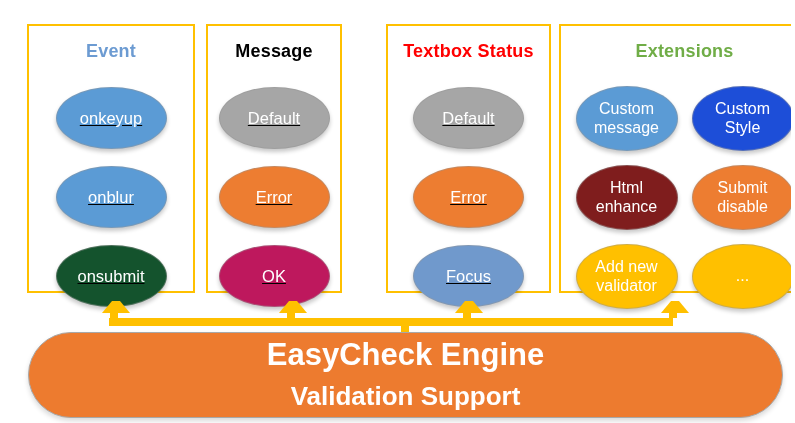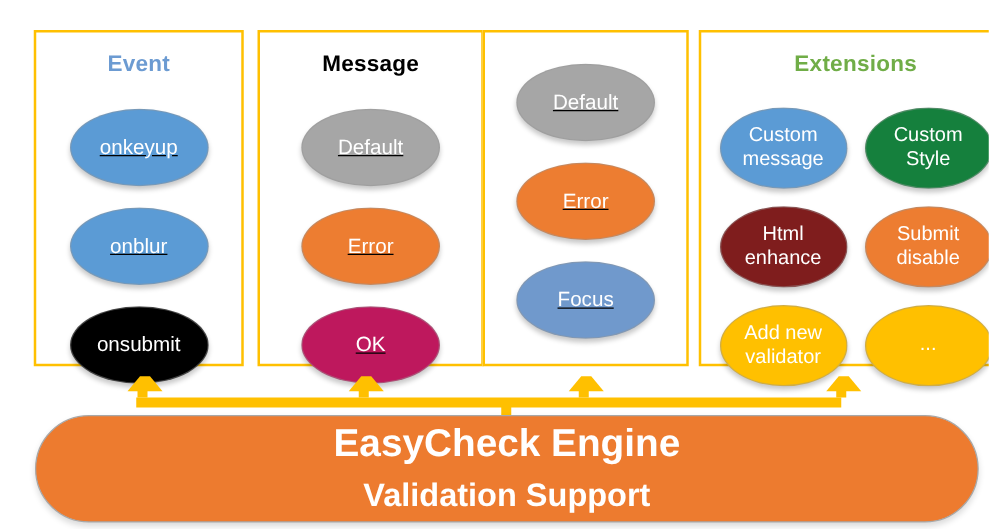--- a/index.html
+++ b/index.html
@@ -16,21 +16,21 @@
 
   
   .panel {
     position: absolute;
     top: 16px;
     height: 269px;
     background: #ffffff;
     border: 2px solid #FFC000;
   }
   .panel-event          { left: 19px;  width: 168px; }
-  .panel-message        { left: 198px; width: 181px; }
+  .panel-message        { left: 198px; width: 136px; }
   .panel-textbox-status { left: 378px; width: 165px; }
   .panel-extensions     { left: 551px; width: 251px; }
 
   .panel-title {
     margin-top: 7px;
     text-align: center;
     font-size: 18px;
     font-weight: bold;
     letter-spacing: 0.2px;
   }
@@ -136,46 +136,47 @@
 </head>
 <body>
 
 <div class="canvas">
 
   <section class="panel panel-event" style="border-color: rgb(255, 192, 0);">
     <h2 class="panel-title" style="color: rgb(108, 155, 210);">Event</h2>
     <div class="bubble-col">
       <div class="bubble" style="background-color: rgb(91, 155, 213);">onkeyup</div>
       <div class="bubble" style="background-color: rgb(91, 155, 213);">onblur</div>
-      <div class="bubble" style="background-color: #000000;">onsubmit</div>
+      <div class="bubble" style="background-color: #14532d;">onsubmit</div>
     </div>
   </section>
 
   <section class="panel panel-message" style="border-color: rgb(255, 192, 0);">
     <h2 class="panel-title" style="color: rgb(0, 0, 0);">Message</h2>
     <div class="bubble-col">
       <div class="bubble" style="background-color: rgb(166, 166, 166);">Default</div>
       <div class="bubble" style="background-color: rgb(237, 125, 49);">Error</div>
       <div class="bubble" style="background-color: #be185d;">OK</div>
     </div>
   </section>
 
   <section class="panel panel-textbox-status" style="border-color: rgb(255, 192, 0);">
+    <h2 class="panel-title" style="color: rgb(255, 0, 0);">Textbox Status</h2>
     <div class="bubble-col">
       <div class="bubble" style="background-color: rgb(166, 166, 166);">Default</div>
       <div class="bubble" style="background-color: rgb(237, 125, 49);">Error</div>
       <div class="bubble" style="background-color: rgb(112, 153, 204);">Focus</div>
     </div>
   </section>
 
   <section class="panel panel-extensions" style="border-color: rgb(255, 192, 0);">
     <h2 class="panel-title" style="color: rgb(112, 173, 71);">Extensions</h2>
     <div class="bubble-grid">
       <div class="bubble-lg" style="background-color: rgb(91, 155, 213);">Custom message</div>
-      <div class="bubble-lg" style="background-color: #15803d;">Custom Style</div>
+      <div class="bubble-lg" style="background-color: #1d4ed8;">Custom Style</div>
       <div class="bubble-lg" style="background-color: #7f1d1d;">Html enhance</div>
       <div class="bubble-lg" style="background-color: rgb(237, 125, 49);">Submit disable</div>
       <div class="bubble-lg" style="background-color: rgb(255, 192, 0);">Add new validator</div>
       <div class="bubble-lg" style="background-color: rgb(255, 192, 0);">...</div>
     </div>
   </section>
 
   <div class="conn-piece conn-hbar" style="background-color: rgb(255, 192, 0);"></div>
   <div class="conn-piece conn-stem-center" style="background-color: rgb(255, 192, 0);"></div>
 

